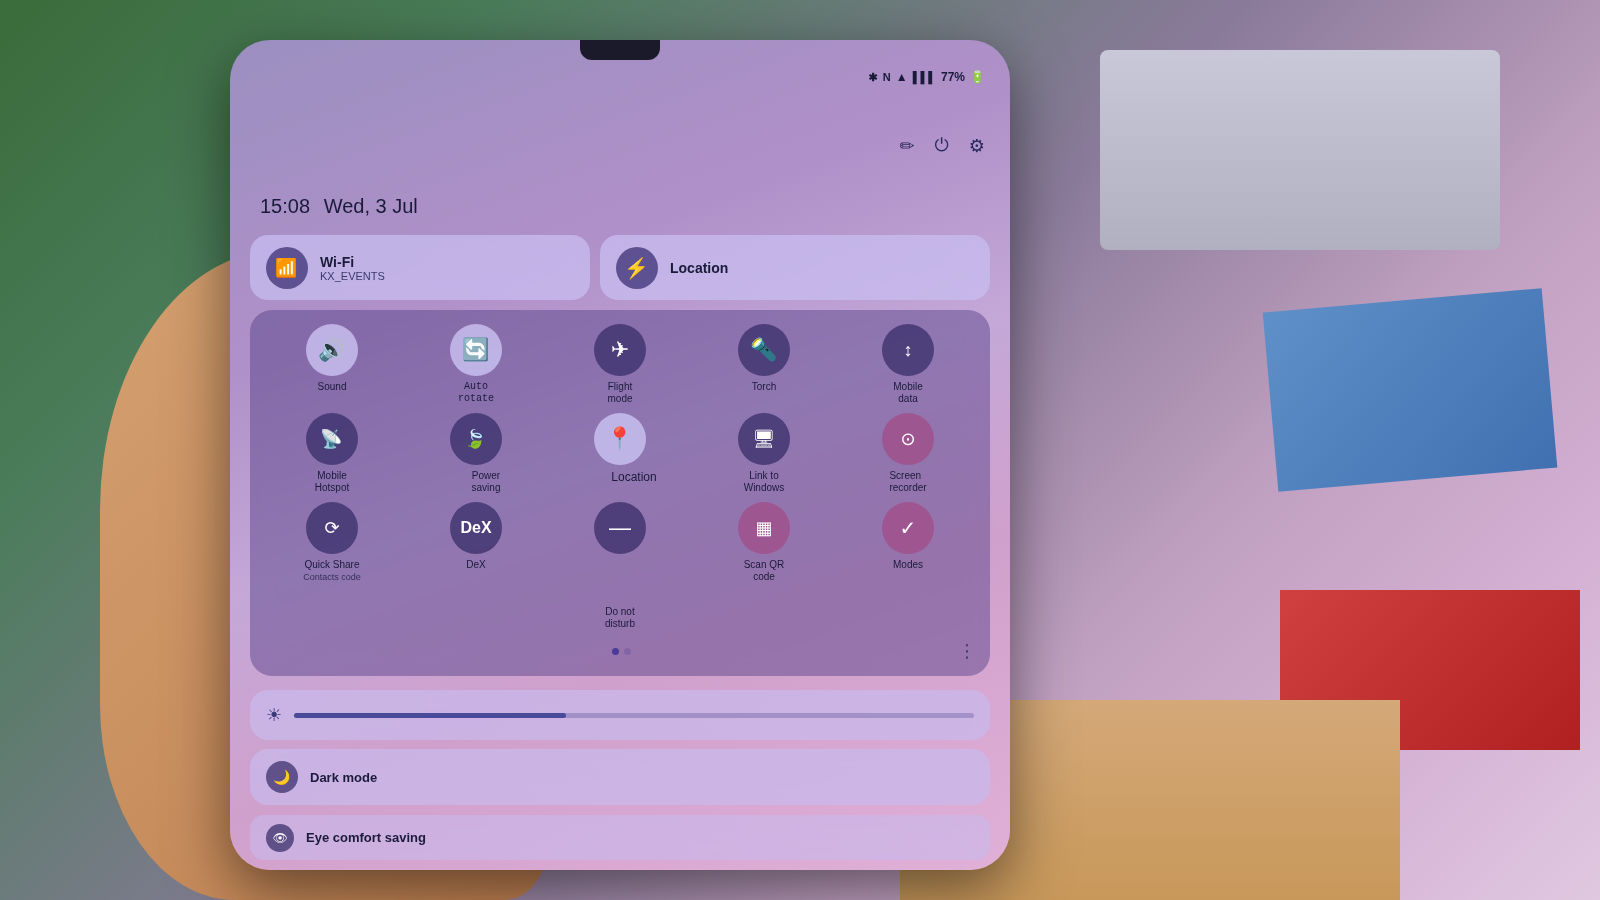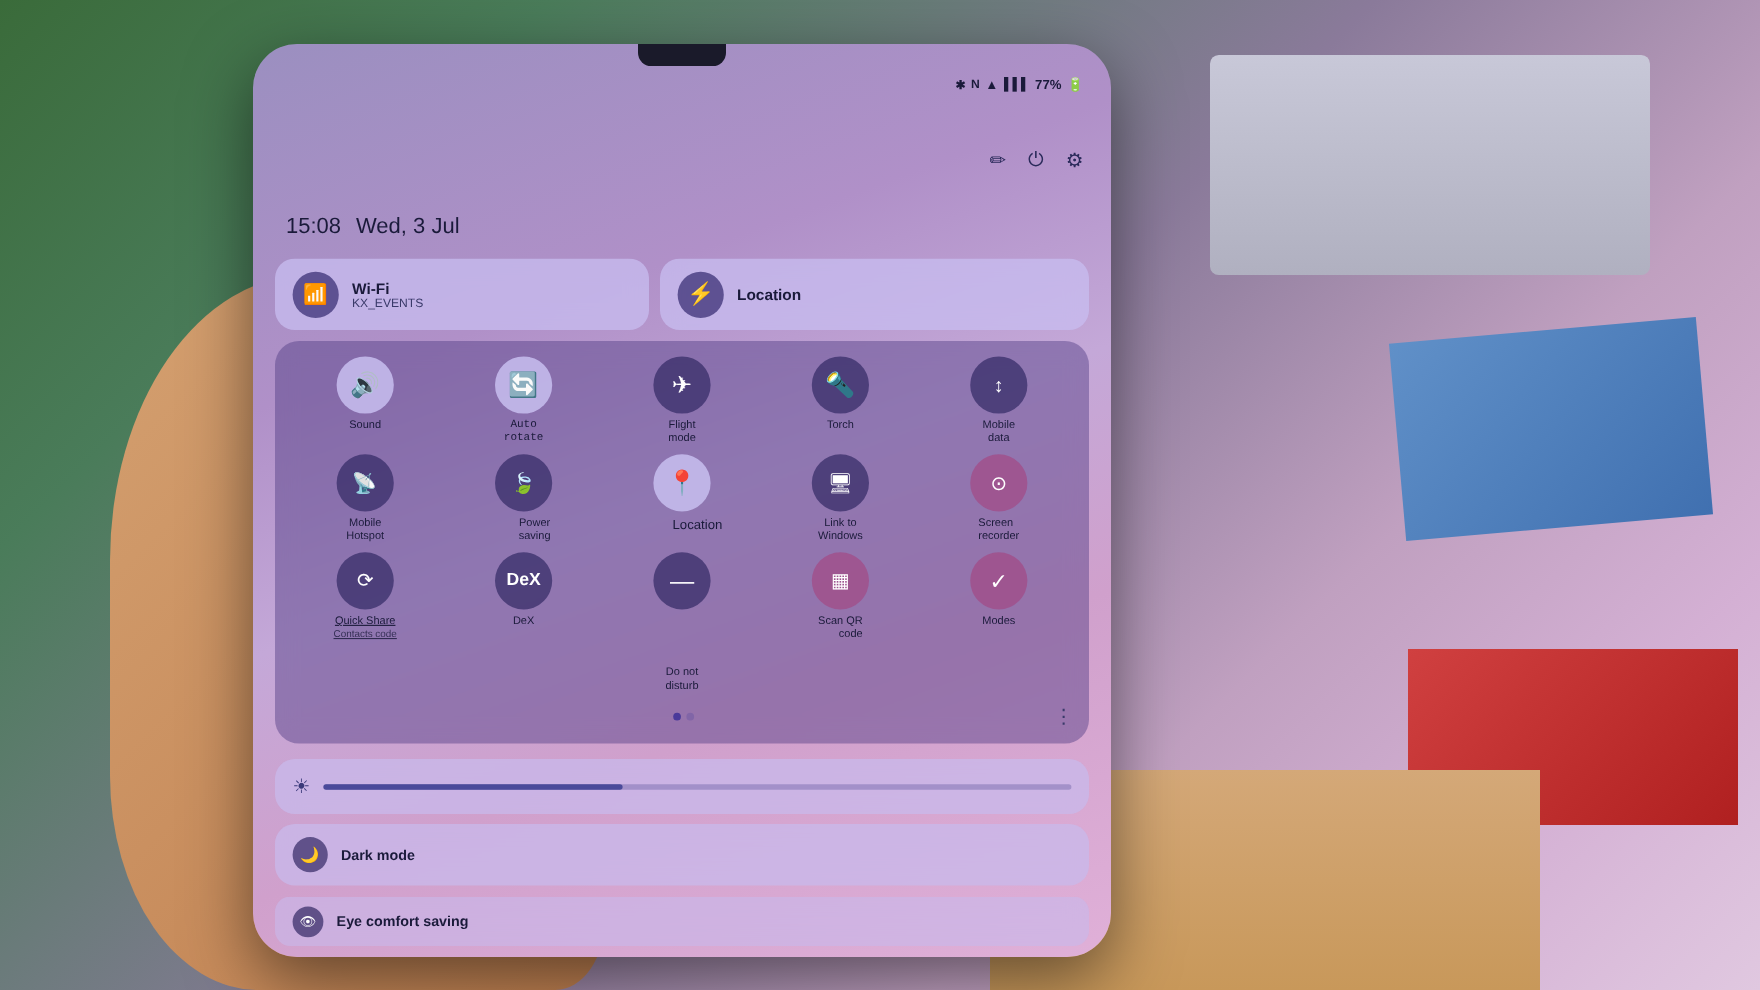--- a/index.html
+++ b/index.html
@@ -196,36 +196,36 @@
       <div style="display:flex;flex-direction:column;align-items:center;gap:5px;">
         <div style="width:52px;height:52px;border-radius:50%;background:rgba(160,80,140,0.85);display:flex;align-items:center;justify-content:center;color:white;font-size:18px;">⊙</div>
         <span style="font-size:10px;color:#1a1a3a;text-align:left;line-height:1.2;">Screen<br>recorder</span>
       </div>
     </div>
 
     <div style="display:grid; grid-template-columns:repeat(5,1fr); gap:8px;">
 
       <div style="display:flex;flex-direction:column;align-items:center;gap:5px;">
         <div style="width:52px;height:52px;border-radius:50%;background:rgba(50,40,100,0.7);display:flex;align-items:center;justify-content:center;color:white;font-size:18px;">⟳</div>
-        <span style="font-size:10px;color:#1a1a3a;text-align:center;line-height:1.2;text-decoration:underline;">Quick Share<br><span style="font-size:9px;opacity:0.8;">Contacts code</span></span>
+        <span style="font-size:10px;color:#1a1a3a;text-align:center;line-height:1.2;">Quick Share<br><span style="font-size:9px;opacity:0.8;">Contacts code</span></span>
       </div>
 
       <div style="display:flex;flex-direction:column;align-items:center;gap:5px;">
         <div style="width:52px;height:52px;border-radius:50%;background:rgba(50,40,100,0.7);display:flex;align-items:center;justify-content:center;color:white;font-size:16px;font-weight:bold;">DeX</div>
         <span style="font-size:10px;color:#1a1a3a;text-align:center;">DeX</span>
       </div>
 
       <div style="display:flex;flex-direction:column;align-items:center;gap:5px;">
         <div style="width:52px;height:52px;border-radius:50%;background:rgba(50,40,100,0.7);display:flex;align-items:center;justify-content:center;color:white;font-size:22px;">—</div>
         <span style="font-size:10px;color:#1a1a3a;text-align:center;line-height:1.2;margin-top:47px;">Do not<br>disturb</span>
       </div>
 
       <div style="display:flex;flex-direction:column;align-items:center;gap:5px;">
         <div style="width:52px;height:52px;border-radius:50%;background:rgba(160,80,140,0.85);display:flex;align-items:center;justify-content:center;color:white;font-size:18px;">▦</div>
-        <span style="font-size:10px;color:#1a1a3a;text-align:right;line-height:1.2;">Scan QR<br>code</span>
+        <span style="font-size:10px;color:#1a1a3a;text-align:center;line-height:1.2;">Scan QR<br>code</span>
       </div>
 
       <div style="display:flex;flex-direction:column;align-items:center;gap:5px;">
         <div style="width:52px;height:52px;border-radius:50%;background:rgba(160,80,140,0.85);display:flex;align-items:center;justify-content:center;color:white;font-size:20px;">✓</div>
         <span style="font-size:10px;color:#1a1a3a;text-align:center;">Modes</span>
       </div>
     </div>
 
     <div style="display:flex;justify-content:space-between;align-items:center;margin-top:10px;">
       <div style="width:20px;"></div>

